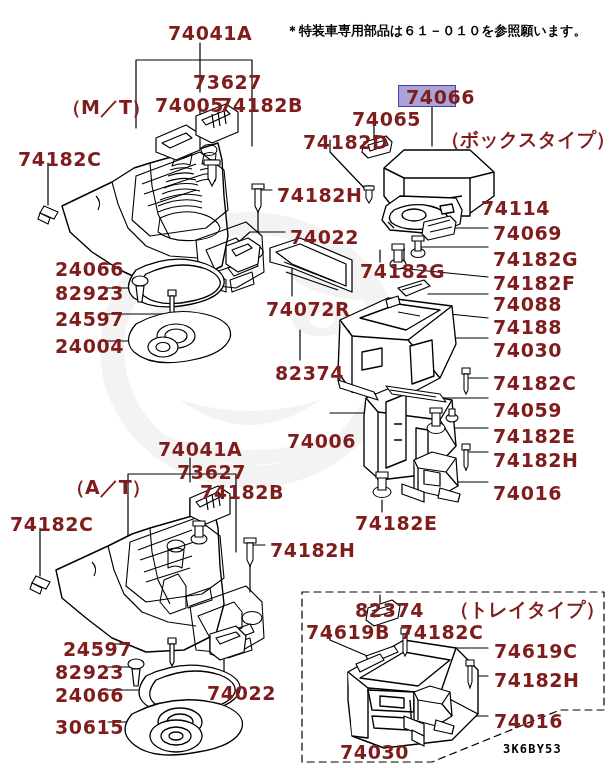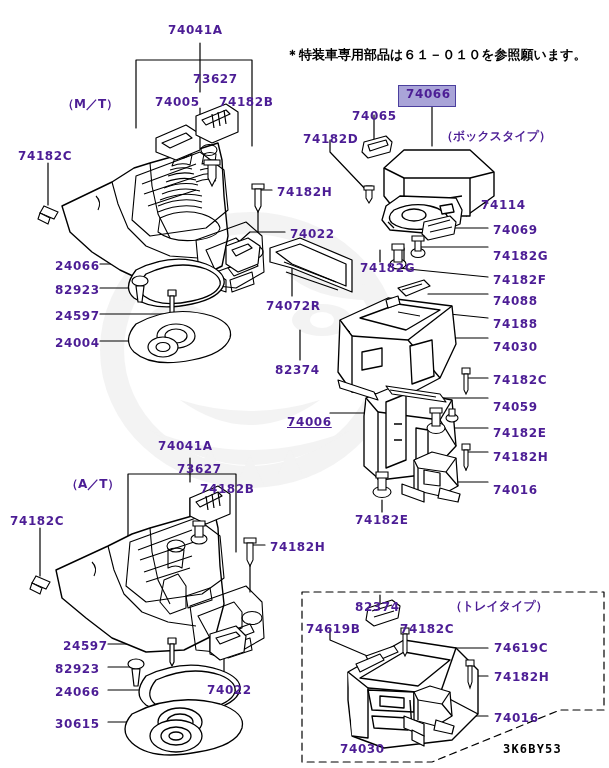--- a/index.html
+++ b/index.html
@@ -15,40 +15,39 @@
     overflow: hidden;
     font-family: "DejaVu Sans", "Liberation Sans", sans-serif;
   }
   #artboard {
     position: absolute;
     inset: 0;
   }
   .lbl {
     position: absolute;
     font-family: "DejaVu Sans", "Liberation Sans", sans-serif;
-    font-size: 12px;
+    font-size: 19px;
     font-weight: bold;
-    color: #4c1d95;
+    color: #7f1d1d;
     white-space: nowrap;
     letter-spacing: 0.6px;
     line-height: 1;
   }
   .lbl.jp {
     font-family: "DejaVu Sans", "Liberation Sans", sans-serif;
     letter-spacing: 0px;
   }
   .note {
     position: absolute;
     font-size: 13px;
     font-weight: bold;
     color: #000000;
     white-space: nowrap;
     letter-spacing: 0px;
     line-height: 1;
-    margin-top: 24px;
   }
   .drawno {
     position: absolute;
     font-family: "DejaVu Sans Mono", "Liberation Mono", monospace;
     font-size: 12px;
     font-weight: bold;
     letter-spacing: 1.2px;
     color: #000000;
     white-space: nowrap;
   }
@@ -515,21 +514,21 @@
       <div class="lbl" style="left: 481px; top: 199px;">74114</div>
       <div class="lbl" style="left: 493px; top: 224px;">74069</div>
       <div class="lbl" style="left: 493px; top: 250px;">74182G</div>
       <div class="lbl" style="left: 360px; top: 262px;">74182G</div>
       <div class="lbl" style="left: 493px; top: 274px;">74182F</div>
       <div class="lbl" style="left: 493px; top: 295px;">74088</div>
       <div class="lbl" style="left: 493px; top: 318px;">74188</div>
       <div class="lbl" style="left: 493px; top: 341px;">74030</div>
       <div class="lbl" style="left: 493px; top: 374px;">74182C</div>
       <div class="lbl" style="left: 493px; top: 401px;">74059</div>
-      <div class="lbl" style="left: 287px; top: 416px; text-decoration: underline;">74006</div>
+      <div class="lbl" style="left: 287px; top: 432px;">74006</div>
       <div class="lbl" style="left: 493px; top: 427px;">74182E</div>
       <div class="lbl" style="left: 355px; top: 514px;">74182E</div>
       <div class="lbl" style="left: 493px; top: 451px;">74182H</div>
       <div class="lbl" style="left: 493px; top: 484px;">74016</div>
       <div class="lbl" style="left: 355px; top: 601px;">82374</div>
       <div class="lbl" style="left: 306px; top: 623px;">74619B</div>
       <div class="lbl" style="left: 400px; top: 623px;">74182C</div>
       <div class="lbl" style="left: 494px; top: 642px;">74619C</div>
       <div class="lbl" style="left: 494px; top: 671px;">74182H</div>
       <div class="lbl" style="left: 494px; top: 712px;">74016</div>

